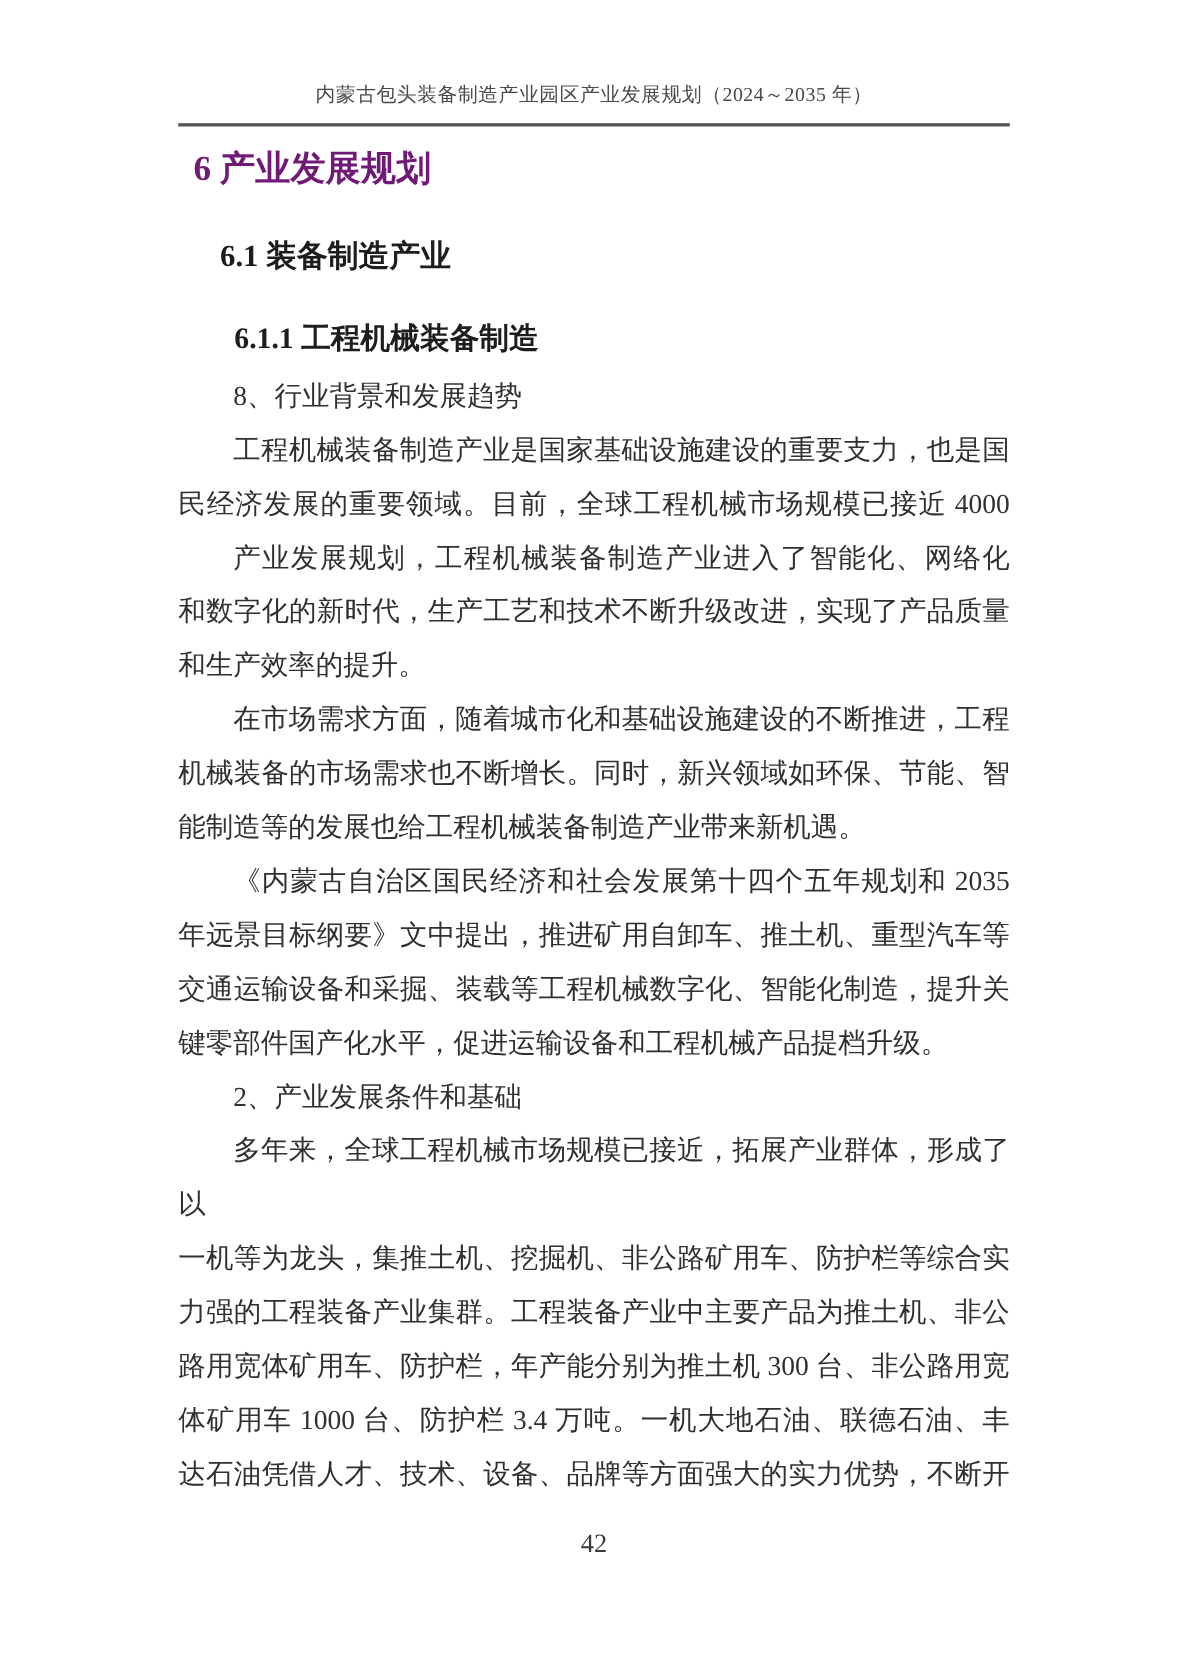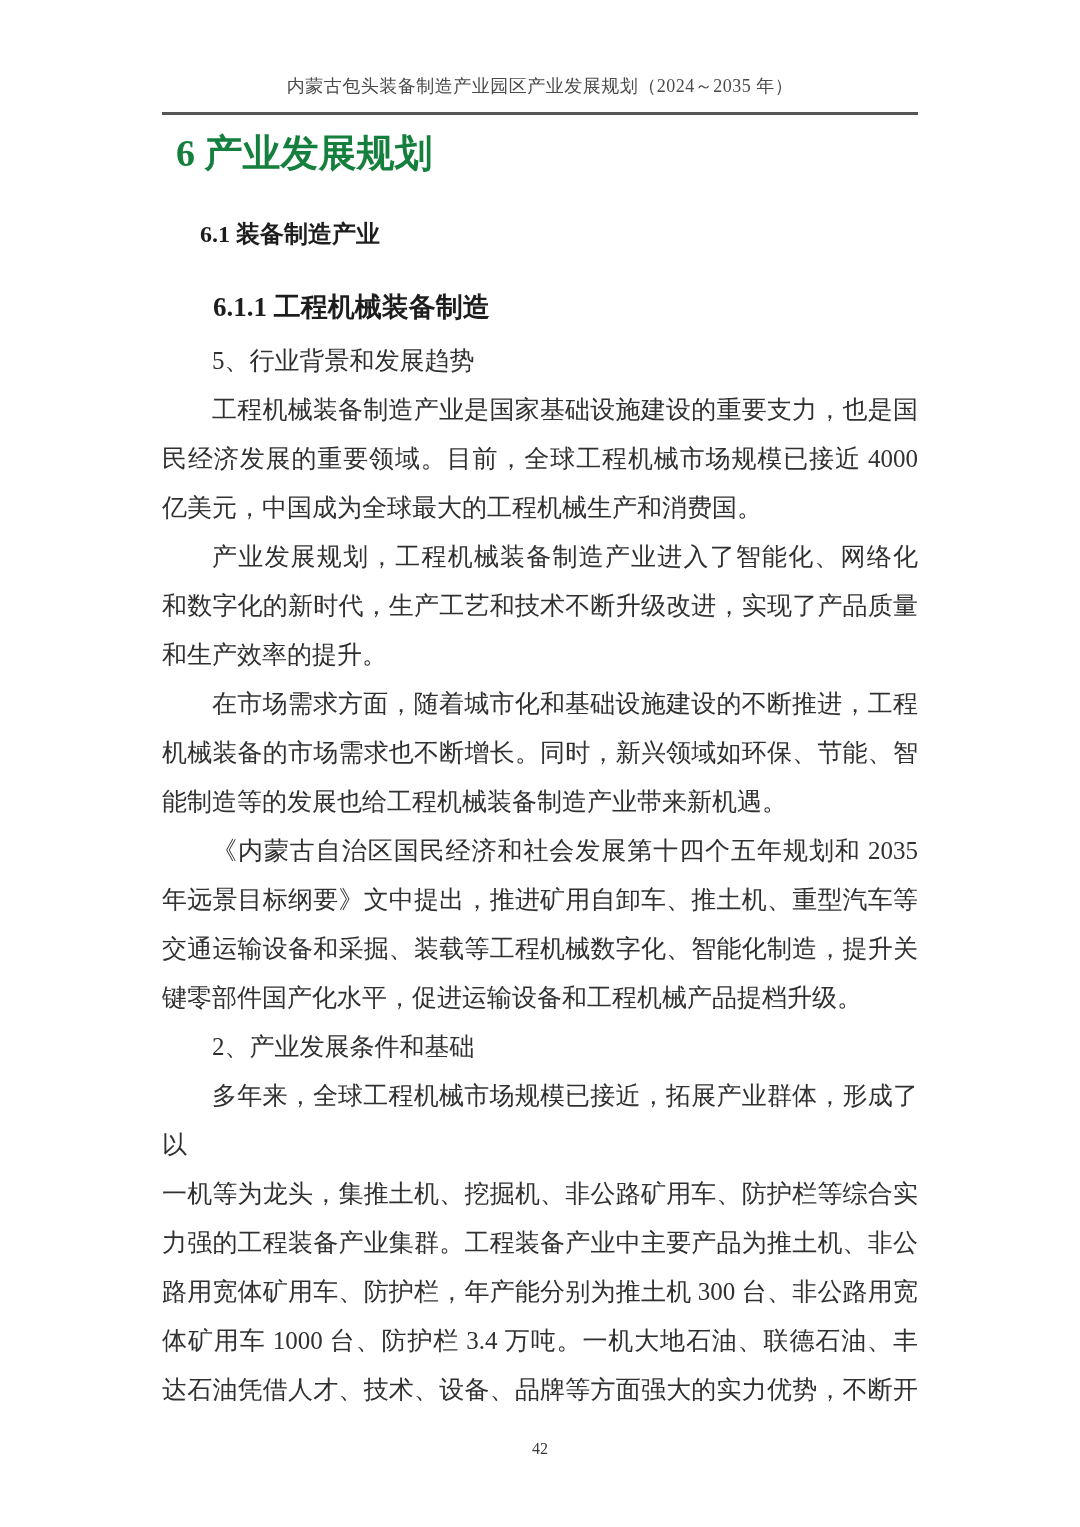--- a/index.html
+++ b/index.html
@@ -31,28 +31,28 @@
     height: 3px;
     background: #565656;
     margin: 14px 162px 0 162px;
   }
   .content {
     margin: 0 162px;
     width: 756px;
   }
   .h1 {
     margin: 17px 0 0 14px;
-    font-size: 38px;
+    font-size: 32px;
     line-height: 42px;
     font-weight: bold;
-    color: #15803d;
+    color: #701a75;
   }
   .h2 {
     margin: 42px 0 15px 38px;
-    font-size: 24px;
+    font-size: 28px;
     line-height: 36px;
     font-weight: bold;
     color: #1d1d1d;
   }
   .h3 {
     margin: 38px 0 11px 51px;
     font-size: 27px;
     line-height: 35px;
     font-weight: bold;
     color: #1d1d1d;
@@ -71,21 +71,21 @@
   }
   .ind {
     text-indent: 2em;
   }
   .sub {
     text-indent: 2em;
   }
   .page-number {
     margin-top: 26px;
     text-align: center;
-    font-size: 16px;
+    font-size: 24px;
     color: #3a3a3a;
   }
 </style>
 </head>
 <body>
 
 <div class="page">
 
   <div class="doc-header">
     <div class="doc-header-title">内蒙古包头装备制造产业园区产业发展规划（2024～2035 年）</div>
@@ -96,25 +96,24 @@
   <div class="content">
 
     <div class="h1">6 产业发展规划</div>
 
     <div class="h2">6.1 装备制造产业</div>
 
     <div class="h3">6.1.1 工程机械装备制造</div>
 
     <div class="body-text">
 
-      <div class="ln sub">5、行业背景和发展趋势</div>
+      <div class="ln sub">8、行业背景和发展趋势</div>
 
       <div class="ln jfull ind">工程机械装备制造产业是国家基础设施建设的重要支力，也是国</div>
       <div class="ln jfull">民经济发展的重要领域。目前，全球工程机械市场规模已接近 4000</div>
-      <div class="ln">亿美元，中国成为全球最大的工程机械生产和消费国。</div>
 
       <div class="ln jfull ind">产业发展规划，工程机械装备制造产业进入了智能化、网络化</div>
       <div class="ln jfull">和数字化的新时代，生产工艺和技术不断升级改进，实现了产品质量</div>
       <div class="ln">和生产效率的提升。</div>
 
       <div class="ln jfull ind">在市场需求方面，随着城市化和基础设施建设的不断推进，工程</div>
       <div class="ln jfull">机械装备的市场需求也不断增长。同时，新兴领域如环保、节能、智</div>
       <div class="ln">能制造等的发展也给工程机械装备制造产业带来新机遇。</div>
 
       <div class="ln jfull ind">《内蒙古自治区国民经济和社会发展第十四个五年规划和 2035</div>

